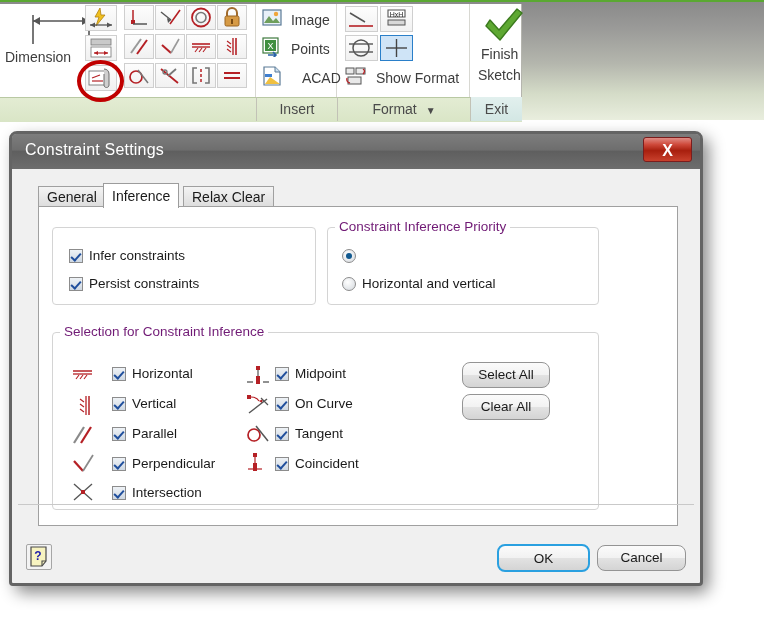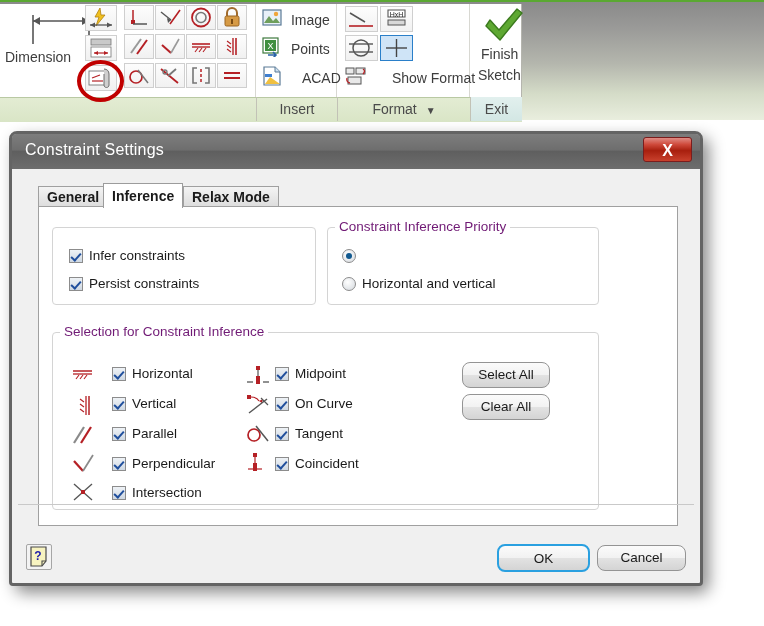--- a/index.html
+++ b/index.html
@@ -77,21 +77,21 @@
     background:linear-gradient(180deg,#e08b84 0%,#cf4a3b 28%,#a81f0e 55%,#c9412d 100%);
     color:#fff;font-size:16px;font-weight:bold;text-align:center;line-height:25px;
     box-sizing:border-box;cursor:pointer;
   }
   #dlg-body{
     position:absolute;left:6px;top:35px;width:676px;height:408px;
     background:#f0f0f0;
   }
 
   
-  #tabstrip{position:absolute;left:20px;top:14px;width:640px;height:24px;font-weight:bold;}
+  #tabstrip{position:absolute;left:20px;top:14px;width:640px;height:24px;}
   .tab{
     position:absolute;top:3px;height:21px;line-height:21px;
     padding:0 8px;font-size:14px;color:#1a1a1a;
     border:1px solid #a0a0a0;border-bottom:none;
     background:linear-gradient(180deg,#f4f4f4,#dcdcdc);
     box-sizing:border-box;cursor:pointer;white-space:nowrap;
   }
   .tab.active{
     top:0;height:25px;line-height:24px;background:#ffffff;
     border-color:#9c9c9c;z-index:5;
@@ -352,21 +352,21 @@
   <div class="ins-row" style="left:345px;top:64px">
     <span style="display:inline-block;vertical-align:middle">
       <svg width="22" height="20" viewBox="0 0 22 20">
         <rect x="1" y="2" width="8" height="6" fill="#e9e9e9" stroke="#555" stroke-width="1"></rect>
         <rect x="11" y="2" width="9" height="6" fill="#e9e9e9" stroke="#555" stroke-width="1"></rect>
         <rect x="3" y="11" width="13" height="7" fill="#e9e9e9" stroke="#555" stroke-width="1"></rect>
         <path d="M18 3 q3 2 0 5" stroke="#b52025" stroke-width="1.3" fill="none"></path>
         <path d="M2 12 q-1 4 3 5" stroke="#b52025" stroke-width="1.3" fill="none"></path>
       </svg>
     </span>
-    <span style="vertical-align:middle;margin-left:21px">Show Format</span>
+    <span style="vertical-align:middle;margin-left:5px">Show Format</span>
   </div>
 
   <div style="position:absolute;left:482px;top:4px;">
     <svg width="44" height="40" viewBox="0 0 44 40">
       <path d="M4 20 L8 14 L17 24 L35 3 L40 7 L18 34 Z" fill="#5ea832" stroke="#3b7a1e" stroke-width="1.4" stroke-linejoin="round"></path>
     </svg>
   </div>
   <div class="big-lbl" style="left:481px;top:44px">Finish</div>
   <div class="big-lbl" style="left:478px;top:65px">Sketch</div>
 
@@ -388,21 +388,21 @@
   <div id="titlebar">
     <div id="dlg-title">Constraint Settings</div>
     <div id="close-btn">X</div>
   </div>
 
   <div id="dlg-body">
 
     <div id="tabstrip">
       <div class="tab" style="left:0px">General</div>
       <div class="tab active" style="left:65px">Inference</div>
-      <div class="tab" style="left:145px">Relax Mode</div>
+      <div class="tab" style="left:145px">Relax Clear</div>
     </div>
 
     <div id="tabpage">
 
       <div class="gbox" style="left:13px;top:20px;width:264px;height:78px"></div>
       <div class="cb" style="left:30px;top:42px"></div>
       <div class="lbl" style="left:50px;top:41px">Infer constraints</div>
       <div class="cb" style="left:30px;top:70px"></div>
       <div class="lbl" style="left:50px;top:69px">Persist constraints</div>
 

